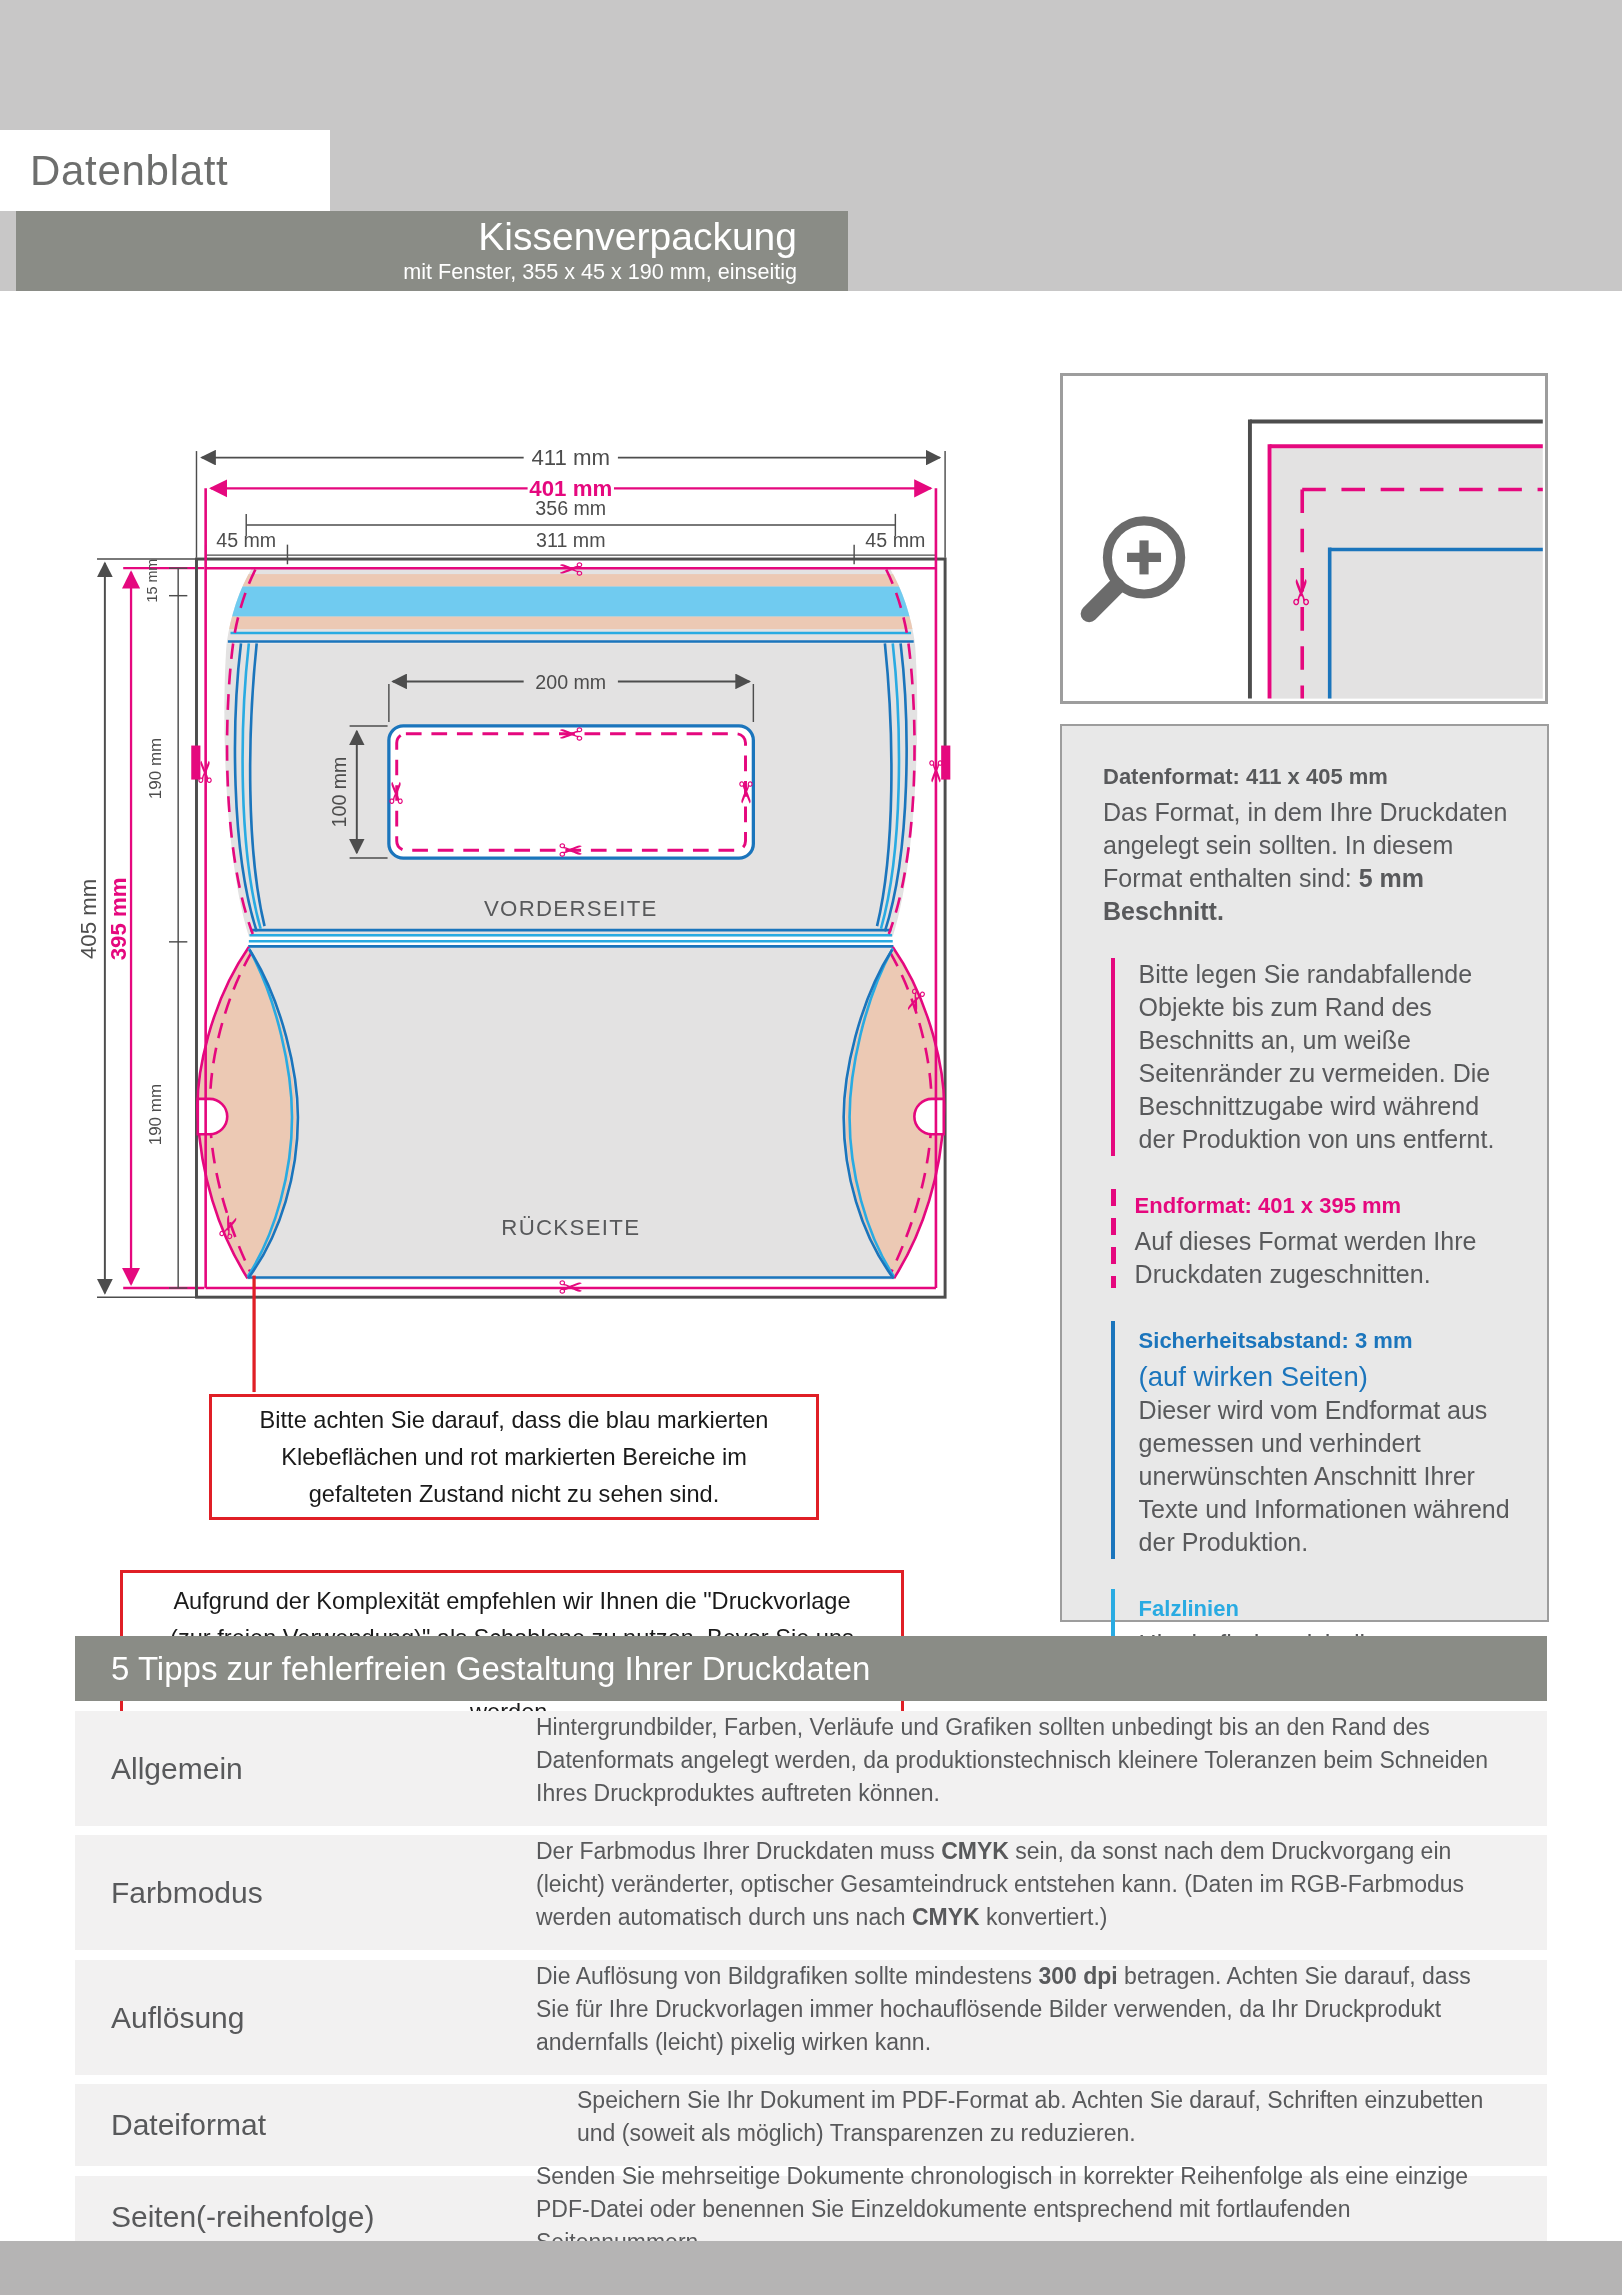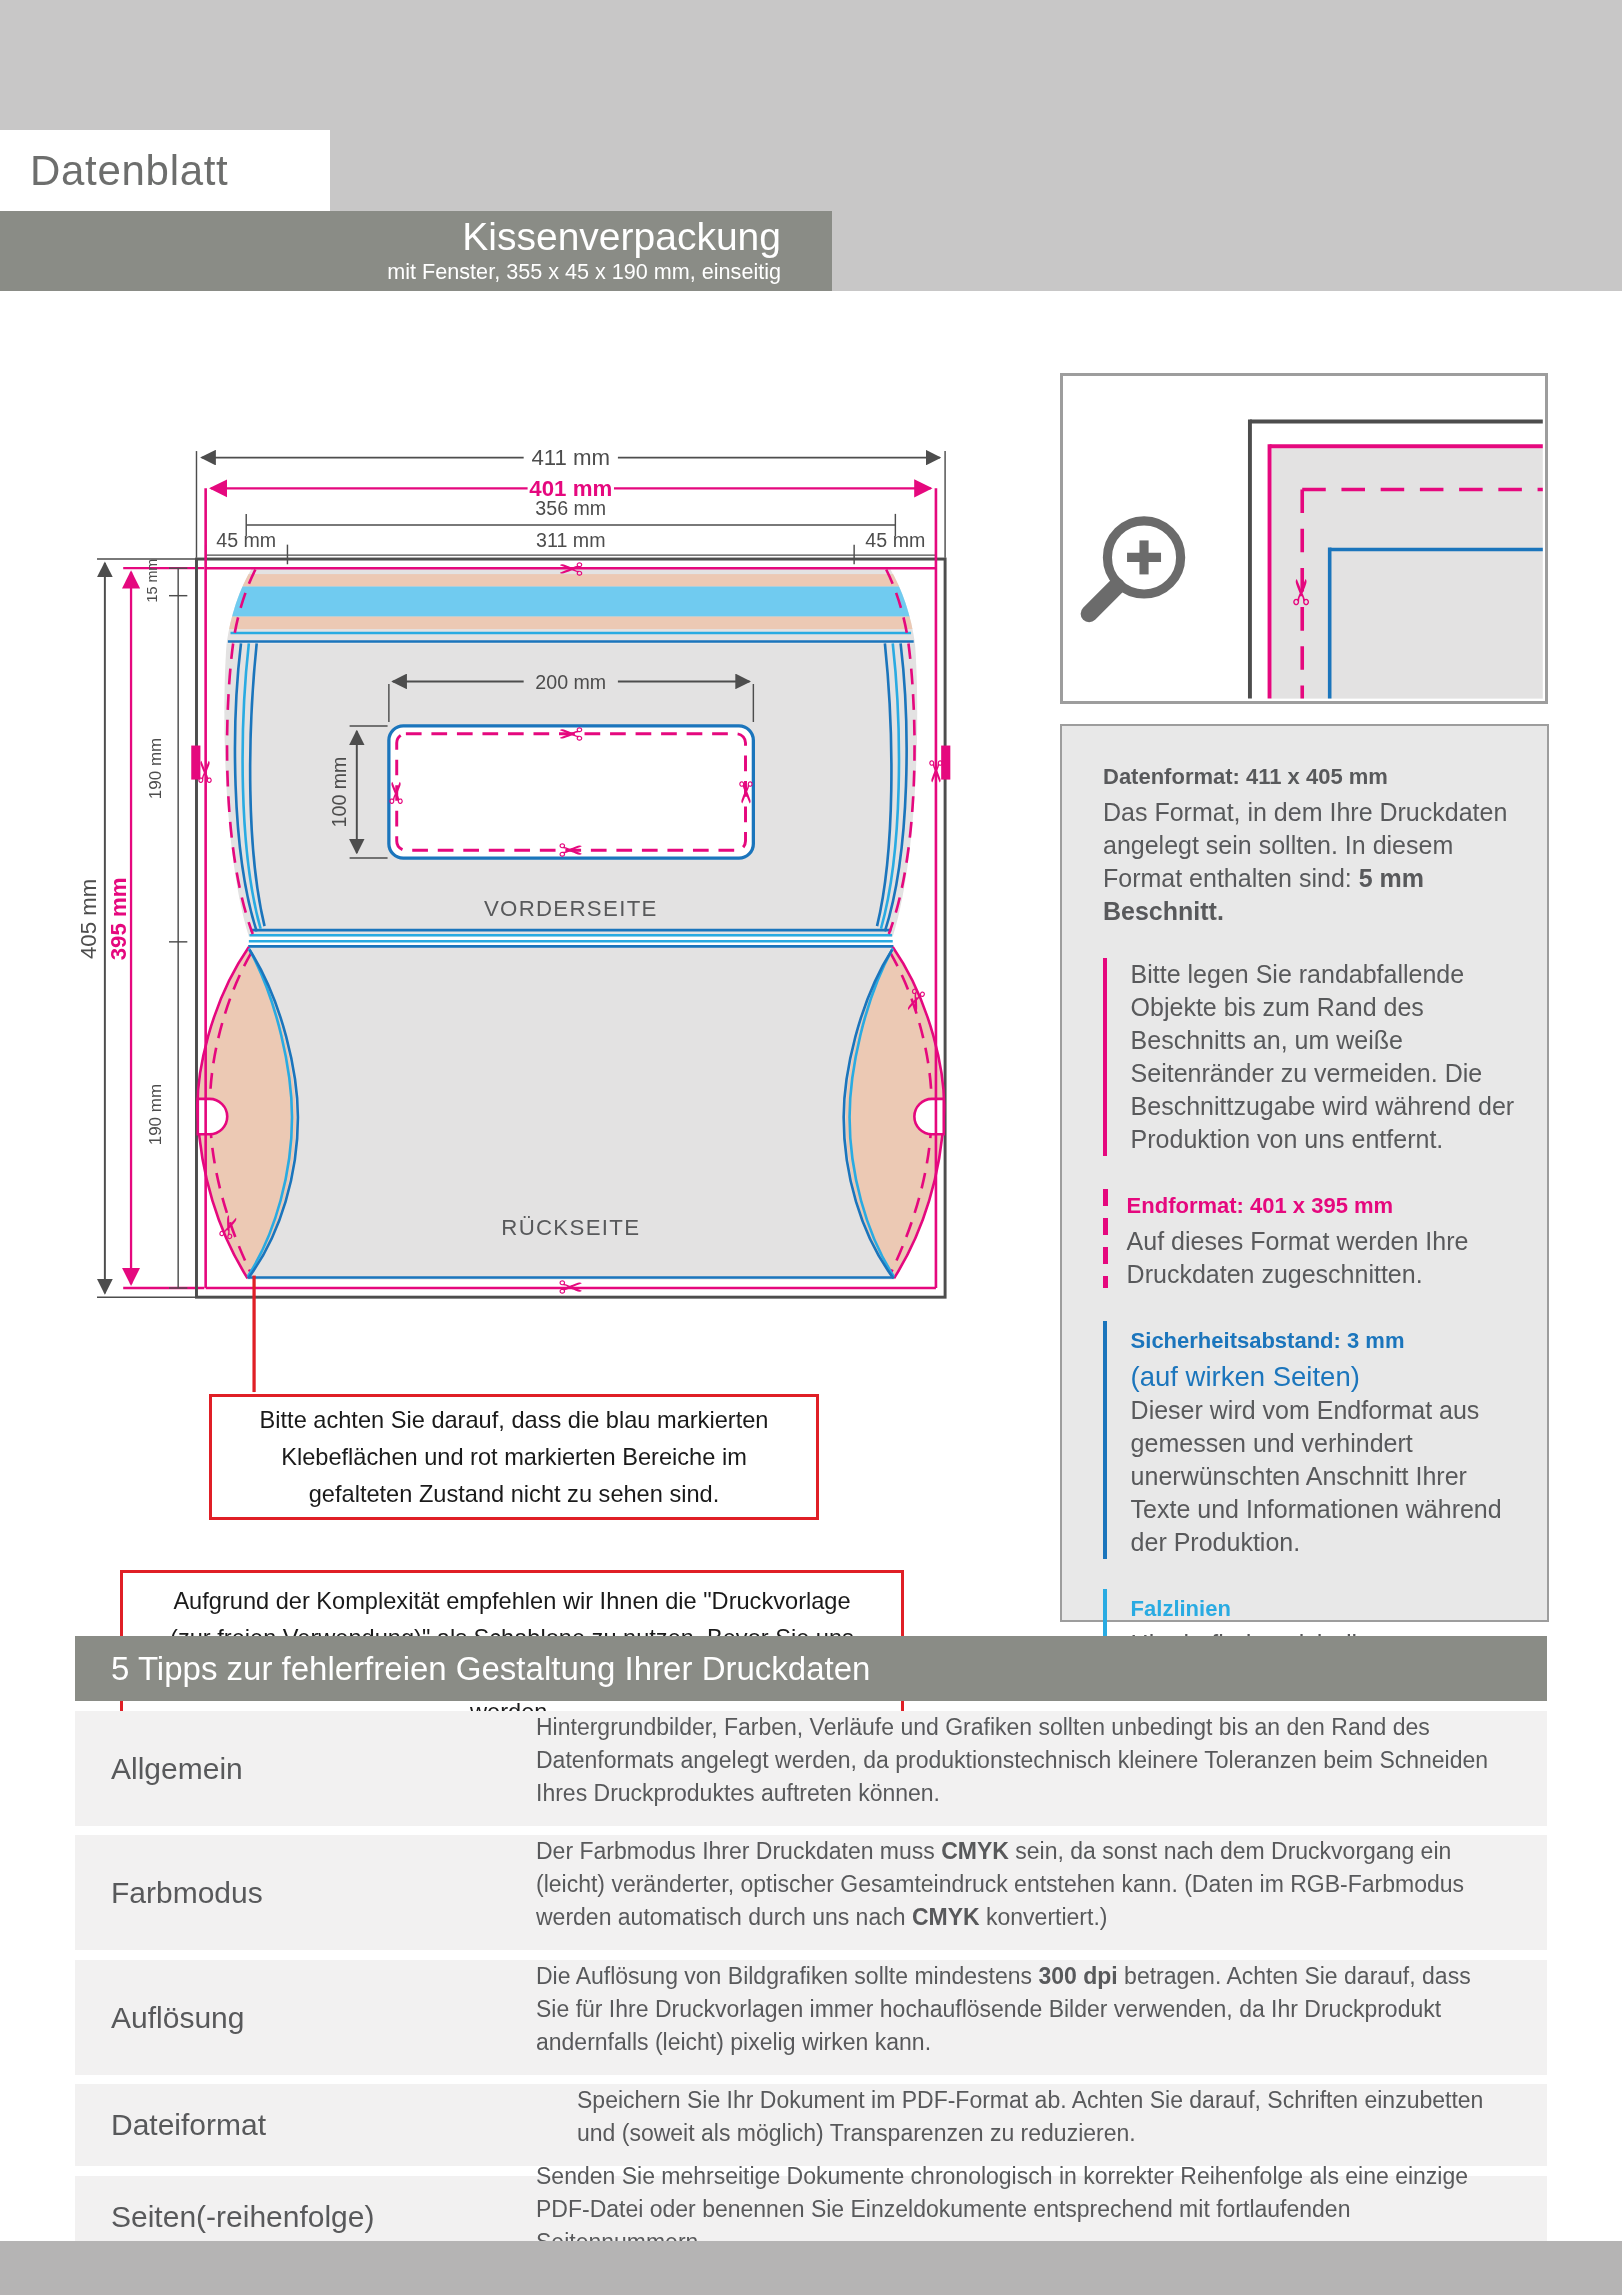--- a/index.html
+++ b/index.html
@@ -12,21 +12,21 @@
   html,body{background:#888;}
   #page{
     position:relative;width:1623px;height:2295px;background:var(--page_bg);
     font-family:"Liberation Sans", sans-serif;color:var(--text_gray);overflow:hidden;margin:0 auto;
   }
   
   .header-bg{position:absolute;left:0;top:0;width:1623px;height:291px;background:var(--header_bg);}
   .datenblatt-box{position:absolute;left:0;top:130px;width:330px;height:81px;background:var(--white);
     display:flex;align-items:center;padding-left:30px;}
   .datenblatt-box span{font-size:42px;color:var(--title_gray);letter-spacing:0.7px;}
-  .banner{position:absolute;left:0;top:211px;width:832px;height:80px;background:var(--banner_bg);
+  .banner{position:absolute;left:16px;top:211px;width:832px;height:80px;background:var(--banner_bg);
     display:flex;flex-direction:column;align-items:flex-end;justify-content:center;padding-right:51px;color:#fff;}
   .banner .b-title{font-size:39px;line-height:42px;}
   .banner .b-sub{font-size:21.6px;line-height:27.5px;}
   
   svg{position:absolute;overflow:visible;}
   svg text{font-family:"Liberation Sans", sans-serif;}
   .df-line{stroke:var(--dim_gray);stroke-width:4.5;fill:none;}
   .thin-g{stroke:var(--dim_gray);stroke-width:2.2;fill:none;}
   .dimline-g{stroke:var(--dim_gray);stroke-width:3;fill:none;}
   .dimline-m{stroke:var(--magenta);stroke-width:3.5;fill:none;}
@@ -58,21 +58,21 @@
   
   .info-panel{position:absolute;left:1060px;top:724px;width:489px;height:898px;background:var(--panel_bg);
     border:2px solid var(--panel_border);padding:31px 29px 0 41px;}
   .info-panel h2{font-size:22px;line-height:39px;font-weight:bold;color:var(--text_gray);}
   .info-panel h2.mag{color:var(--magenta);}
   .info-panel h2.blu{color:var(--blue);}
   .info-panel h2.cya{color:var(--cyan);}
   .info-panel .sub{font-size:27.5px;line-height:34px;color:var(--blue);}
   .info-panel p{font-size:25px;line-height:33px;color:var(--text_gray);}
   .blk{margin-top:30px;position:relative;}
-  .pad-bar{padding-left:23.6px;}
+  .pad-bar{padding-left:23.6px;margin-left:8px;}
   .bar-solid-m{border-left:4.6px solid var(--magenta);}
   .bar-solid-b{border-left:4.6px solid var(--blue);}
   .bar-solid-c{border-left:4.6px solid var(--cyan);}
   .bar-dash-m::before{content:"";position:absolute;left:0;top:2.6px;bottom:2.6px;width:4.6px;
     background:repeating-linear-gradient(180deg,var(--magenta) 0 17px,transparent 17px 29px);}
   
   .tips-banner{position:absolute;left:75px;top:1636px;width:1472px;height:65px;background:var(--banner_bg);
     display:flex;align-items:center;padding-left:36px;color:#fff;font-size:33px;}
   .tip-row{position:absolute;left:75px;width:1472px;background:var(--row_bg);display:flex;}
   .tip-row .lbl{width:461px;display:flex;align-items:center;padding-left:36px;

